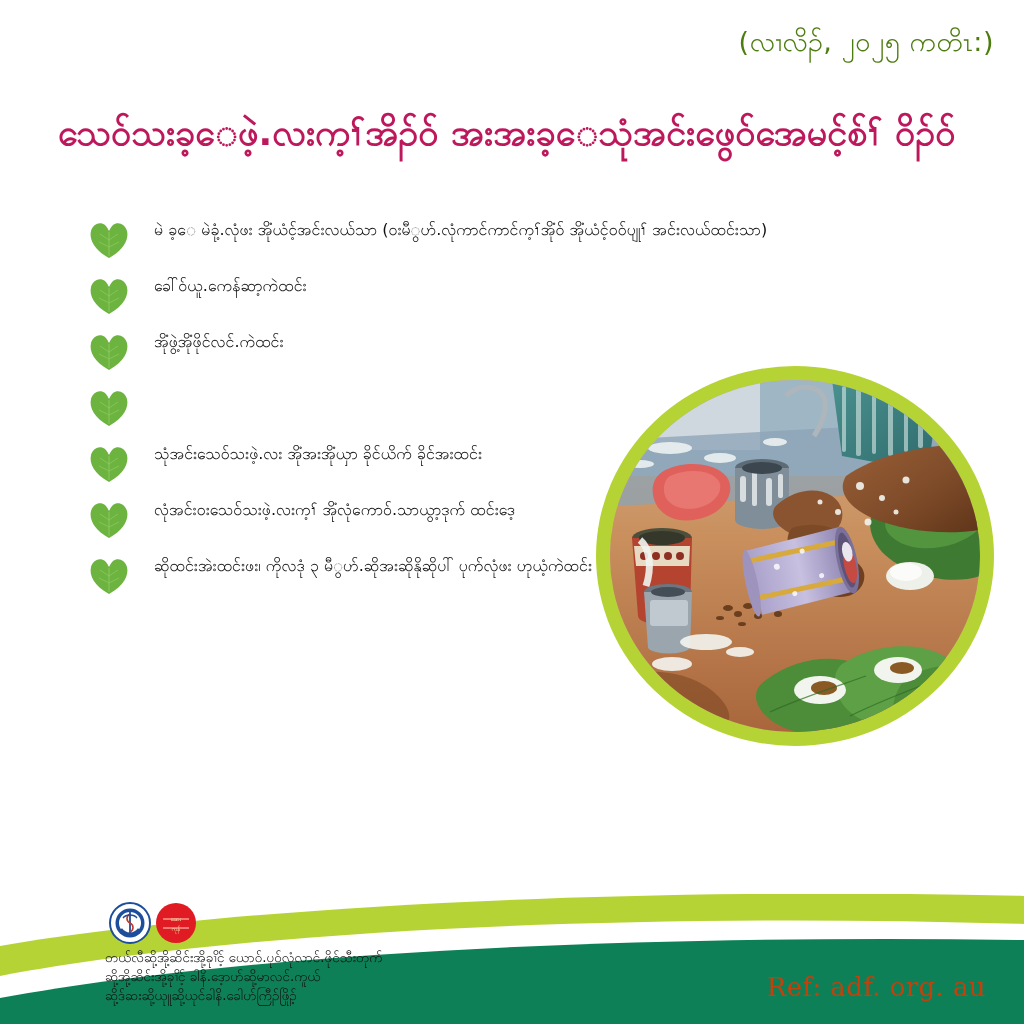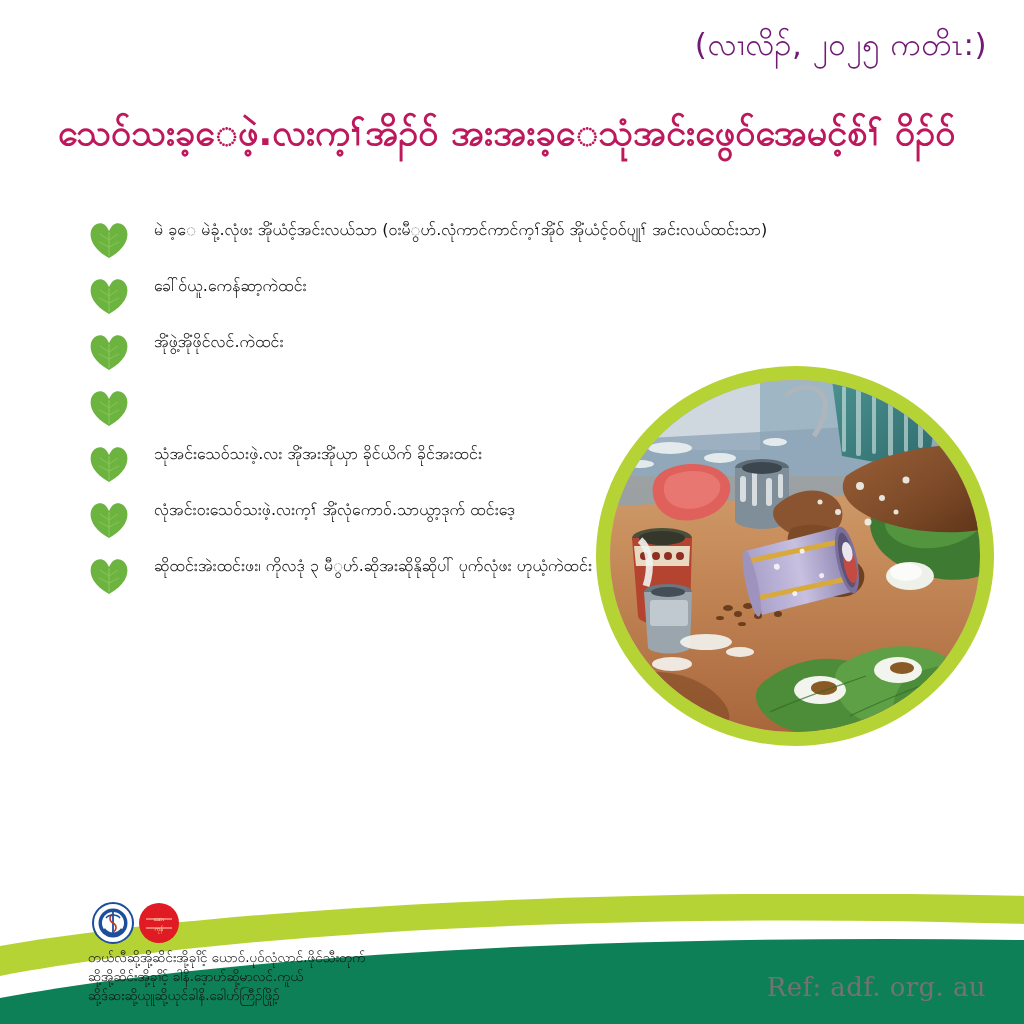--- a/index.html
+++ b/index.html
@@ -13,23 +13,23 @@
   #poster{
     position:absolute;inset:0;
     width:1024px;height:1024px;
     background:#ffffff;
     overflow:hidden;
   }
 
   
   .header-date{
     position:absolute;
-    top:24px;right:37px;
-    font-size:31px;
-    color:#701a75;
+    top:24px;right:30px;
+    font-size:27px;
+    color:#4d7c0f;
     letter-spacing:.5px;
     white-space:nowrap;
   }
 
   
   .title{
     position:absolute;
     top:110px;left:58px;
     width:920px;
     font-size:36px;
@@ -87,21 +87,21 @@
     width:370px;height:352px;
     border-radius:50%;
     overflow:hidden;
     background:#c4a484;
   }
   .photo-svg{display:block;width:370px;height:352px;}
 
   
   .footer-credit{
     position:absolute;
-    left:88px;top:902px;
+    left:105px;top:902px;
     z-index:4;
   }
   .logo-row{
     display:flex;
     align-items:center;
     gap:4px;
     margin-bottom:4px;
     margin-left:4px;
   }
   .logo-moh{width:42px;height:42px;}
@@ -119,21 +119,21 @@
     left:0;bottom:0;
     width:1024px;height:130px;
     z-index:2;
     pointer-events:none;
   }
   .ref-text{
     position:absolute;
     right:38px;bottom:22px;
     font-family:"DejaVu Serif","Liberation Serif",serif;
     font-size:26px;
-    color:#737373;
+    color:#c2410c;
     z-index:5;
     letter-spacing:.4px;
     white-space:nowrap;
     margin-top:28px;
   }
 </style>
 </head>
 <body>
 
 <div id="poster">

